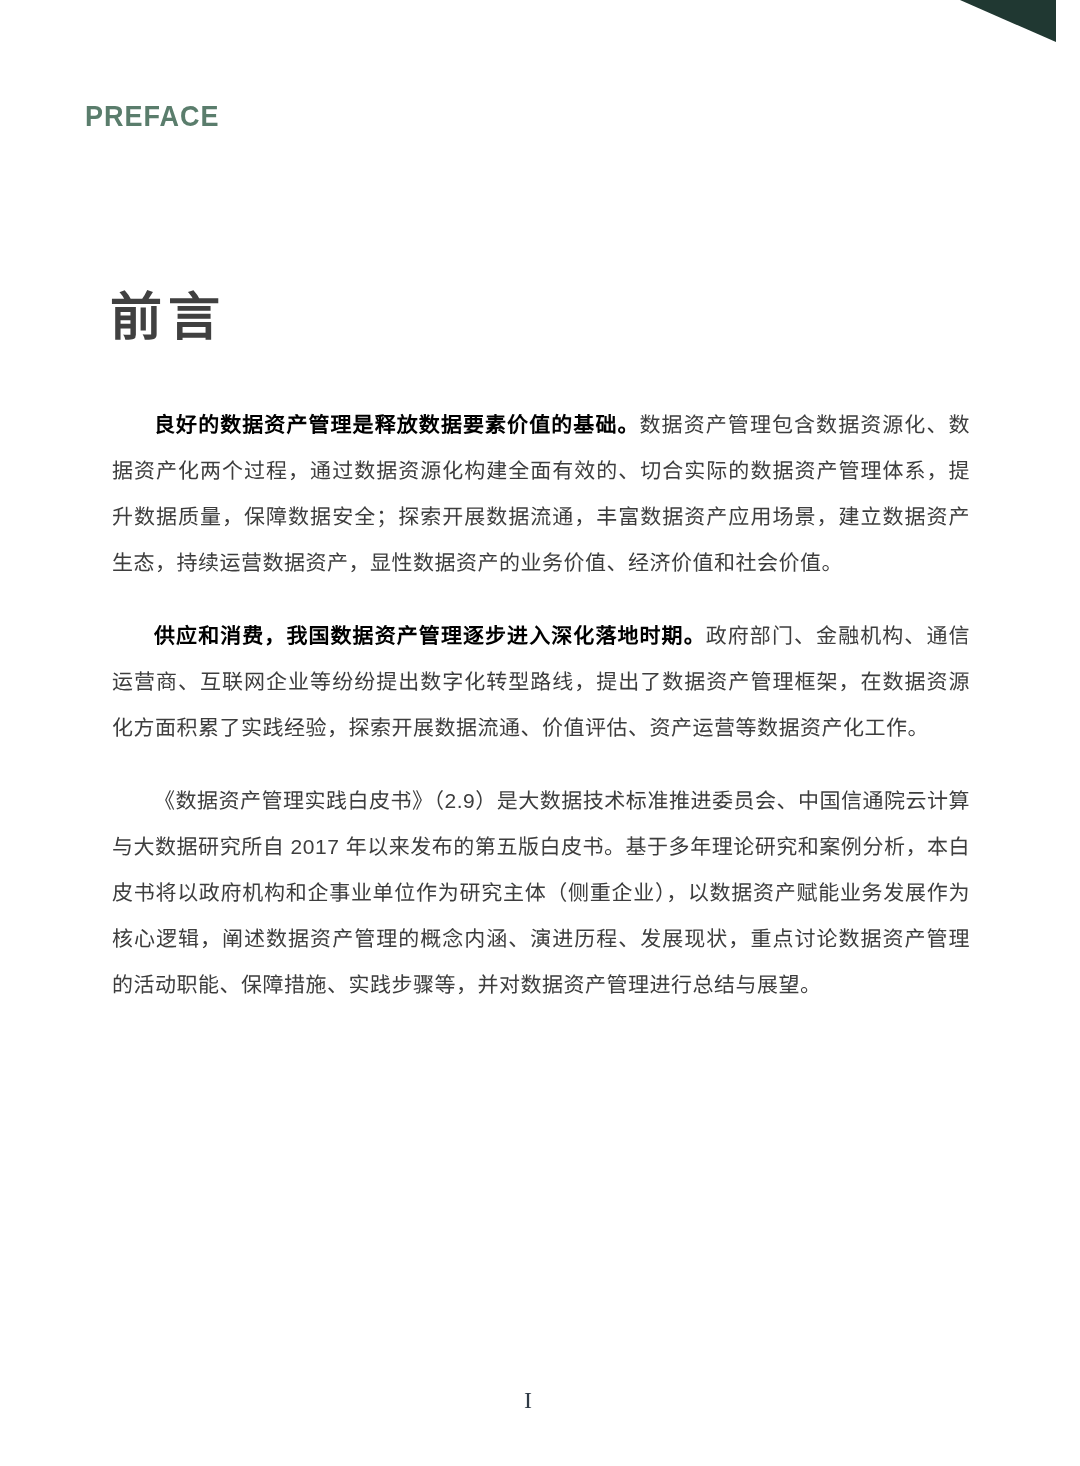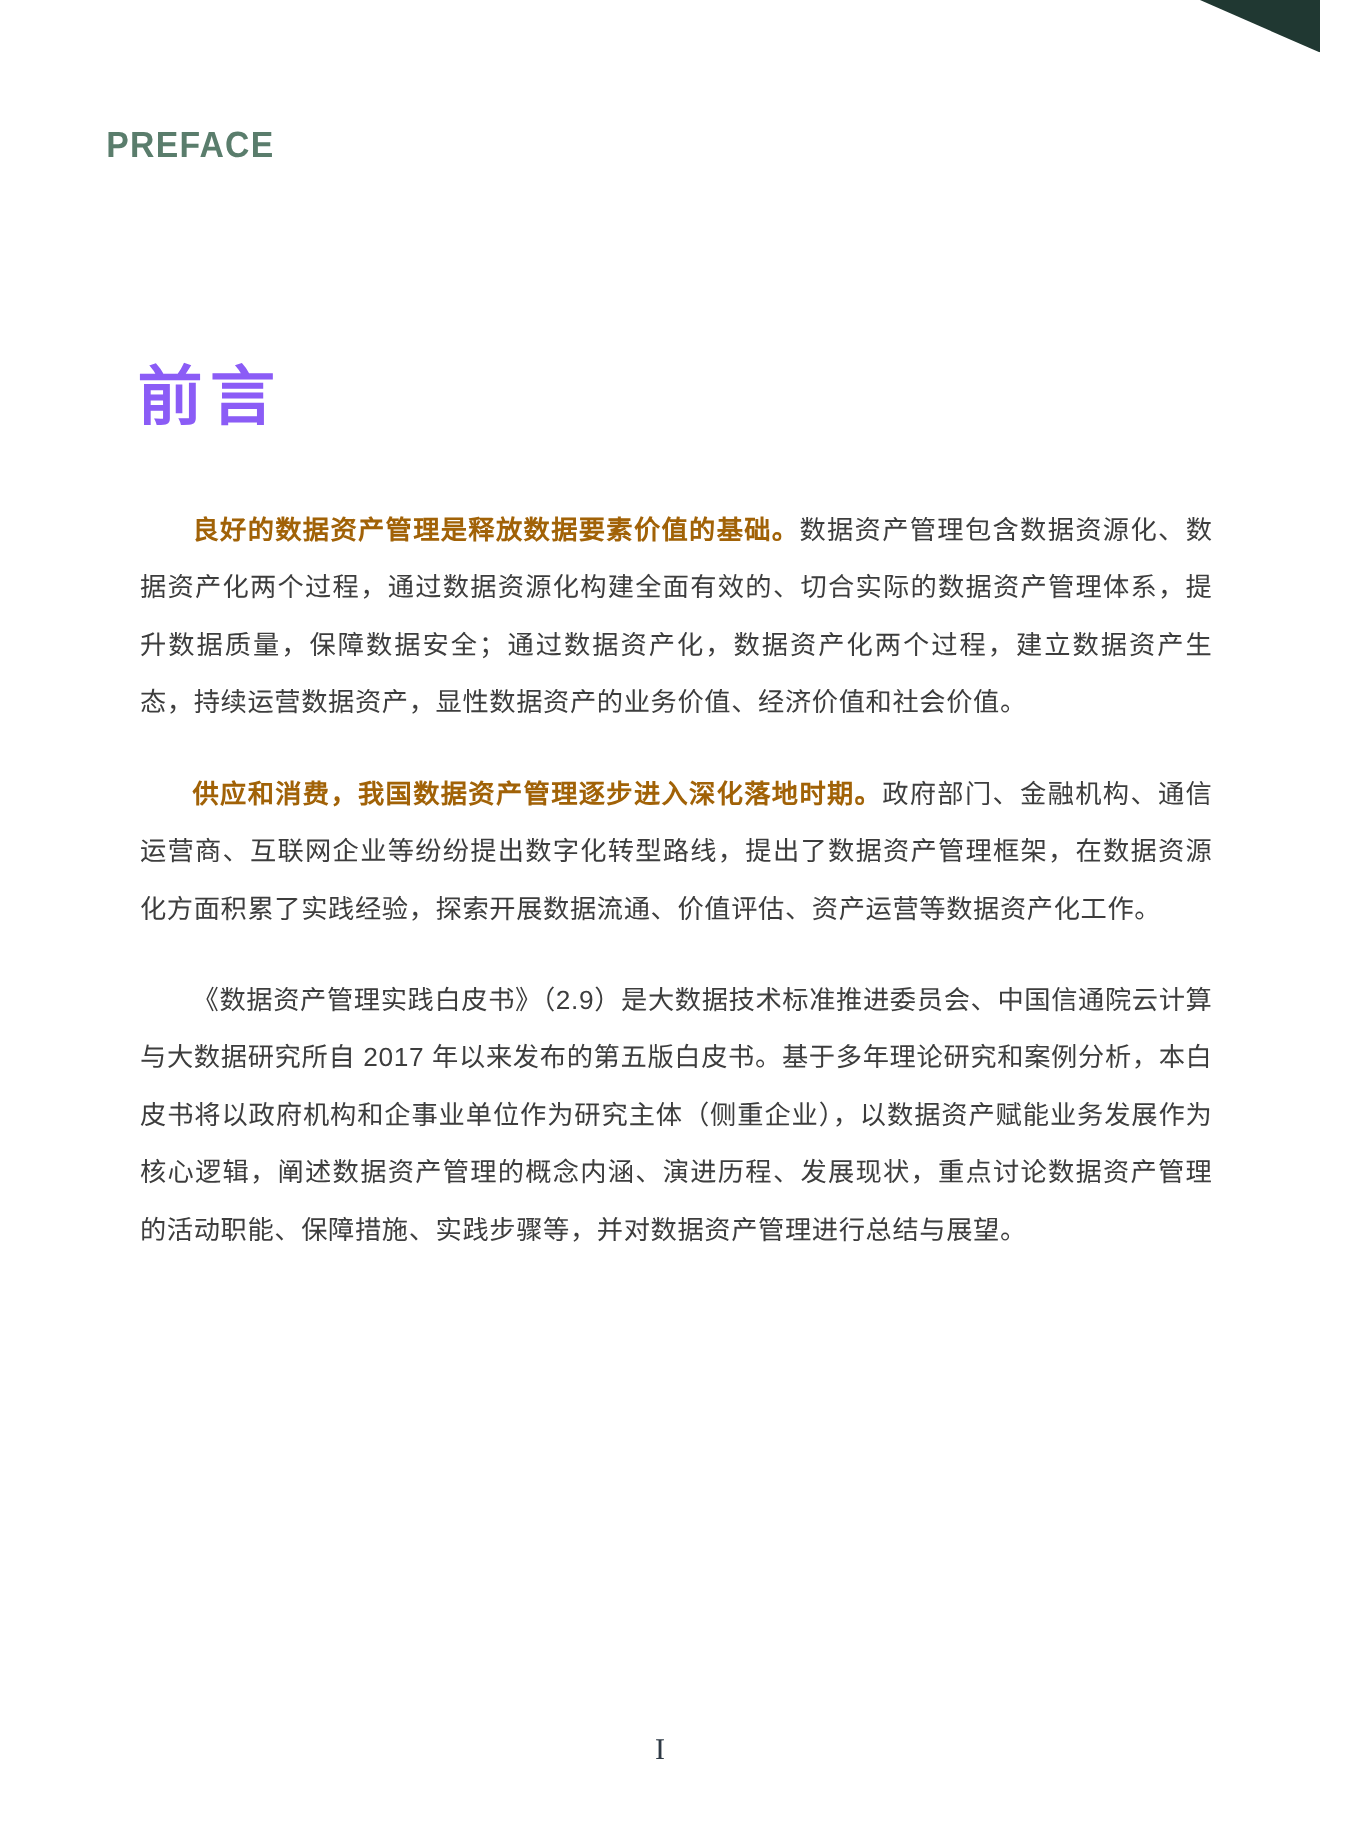--- a/index.html
+++ b/index.html
@@ -35,40 +35,40 @@
     transform: scaleY(1.08);
     transform-origin: left top;
   }
   .page-title {
     position: absolute;
     left: 110px;
     top: 240px;
     font-size: 52px;
     font-weight: 900;
     letter-spacing: 6px;
-    color: #8b5cf6;
+    color: #404040;
   }
   .content {
     position: absolute;
     left: 112px;
     top: 402px;
     width: 858px;
   }
   .para {
     margin: 0 0 27px 0;
     font-size: 21px;
     line-height: 46px;
     color: #3d3d3d;
     text-align: justify;
     text-indent: 2em;
     letter-spacing: 0.5px;
   }
   .para .lead {
     font-weight: bold;
-    color: #a16207;
+    color: #000000;
   }
   .page-number {
     position: absolute;
     bottom: 52px;
     left: 0;
     width: 100%;
     text-align: center;
     font-family: "Liberation Serif", "DejaVu Serif", serif;
     font-size: 24px;
     color: #2f3a45;
@@ -79,20 +79,20 @@
 
 <div class="page">
 
   <div class="corner-decoration"></div>
 
   <div class="preface-label">PREFACE</div>
 
   <h1 class="page-title">前言</h1>
 
   <div class="content">
-    <p class="para"><span class="lead">良好的数据资产管理是释放数据要素价值的基础。</span><span>数据资产管理包含数据资源化、数据资产化两个过程，通过数据资源化构建全面有效的、切合实际的数据资产管理体系，提升数据质量，保障数据安全；通过数据资产化，数据资产化两个过程，建立数据资产生态，持续运营数据资产，显性数据资产的业务价值、经济价值和社会价值。</span></p>
+    <p class="para"><span class="lead">良好的数据资产管理是释放数据要素价值的基础。</span><span>数据资产管理包含数据资源化、数据资产化两个过程，通过数据资源化构建全面有效的、切合实际的数据资产管理体系，提升数据质量，保障数据安全；探索开展数据流通，丰富数据资产应用场景，建立数据资产生态，持续运营数据资产，显性数据资产的业务价值、经济价值和社会价值。</span></p>
     <p class="para"><span class="lead">供应和消费，我国数据资产管理逐步进入深化落地时期。</span><span>政府部门、金融机构、通信运营商、互联网企业等纷纷提出数字化转型路线，提出了数据资产管理框架，在数据资源化方面积累了实践经验，探索开展数据流通、价值评估、资产运营等数据资产化工作。</span></p>
     <p class="para"><span class="lead"></span><span>《数据资产管理实践白皮书》（2.9）是大数据技术标准推进委员会、中国信通院云计算与大数据研究所自 2017 年以来发布的第五版白皮书。基于多年理论研究和案例分析，本白皮书将以政府机构和企事业单位作为研究主体（侧重企业），以数据资产赋能业务发展作为核心逻辑，阐述数据资产管理的概念内涵、演进历程、发展现状，重点讨论数据资产管理的活动职能、保障措施、实践步骤等，并对数据资产管理进行总结与展望。</span></p>
   </div>
 
   <div class="page-number">I</div>
 
 </div>
 
 </body></html>

